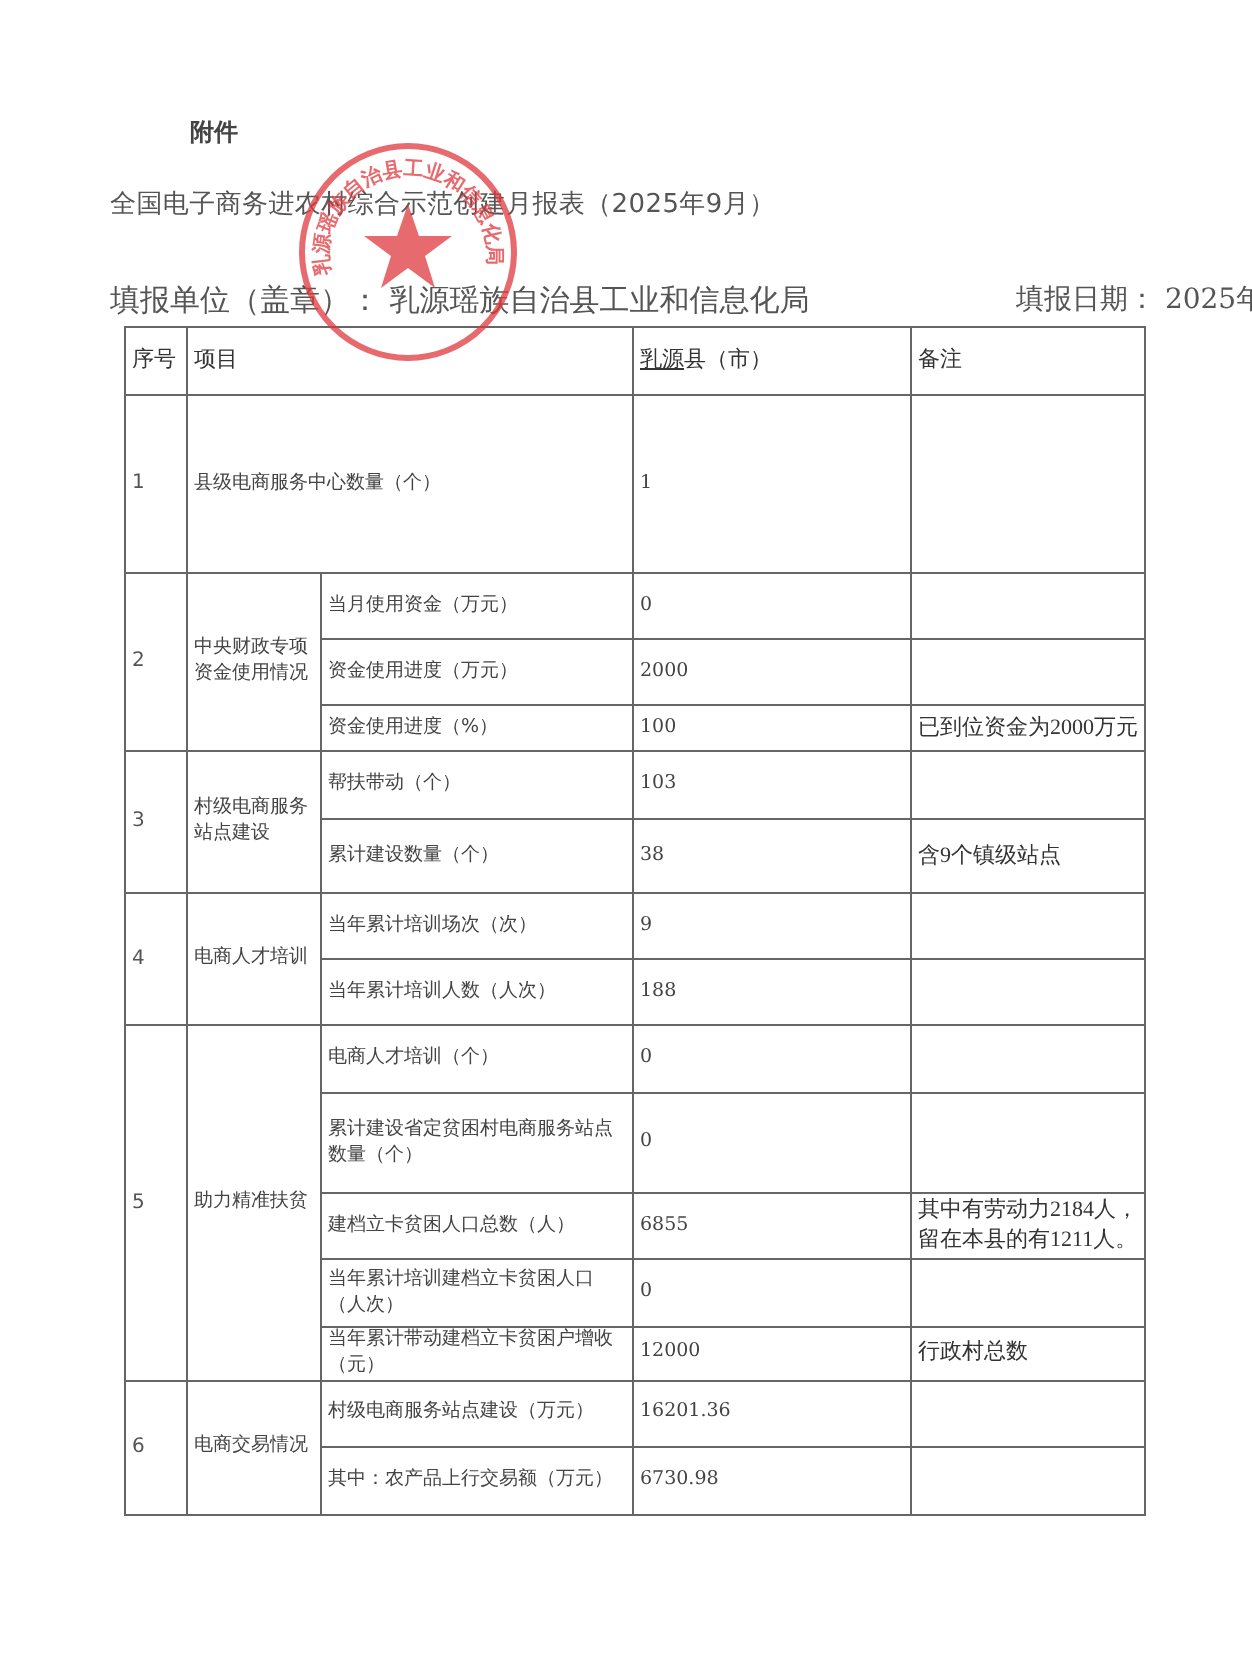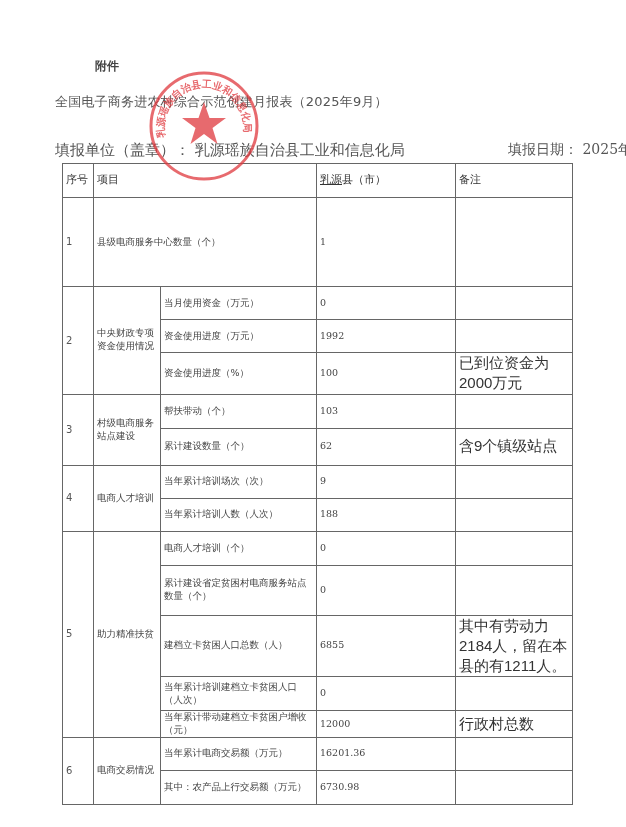--- a/index.html
+++ b/index.html
@@ -17,21 +17,21 @@
       position: absolute; left: 62px; top: 163px; width: 510px;
       border-collapse: collapse; table-layout: fixed;
       font-size: 9.5px; color: #444;
     }
     table.report td, table.report th {
       border: 1.2px solid #666; text-align: left; vertical-align: middle; padding: 0 3px; line-height: 1.35;
       font-weight: normal;
     }
     table.report th { font-size: 11px; color: #333; height: 33px; }
     .num { font-family: "DejaVu Serif", serif; font-size: 9.5px; color: #444; }
-    .note { font-family: Liberation Sans, sans-serif; font-size: 15px; color: #333; }
+    .note { font-family: Liberation Serif, serif; font-size: 11px; color: #333; }
     .u { text-decoration: underline; margin-top: 12px; }
     .seq { font-size: 10px; color: #555; }
   </style>
 </head>
 <body>
 
 <div class="attach">附件</div>
 <div class="title">全国电子商务进农村综合示范创建月报表（2025年9月）</div>
 <div class="meta-left">
   <span>填报单位（盖章）：</span>
@@ -69,39 +69,39 @@
 
     <tr style="height:33px">
       <td rowspan="3" class="seq">2</td>
       <td rowspan="3">中央财政专项资金使用情况</td>
       <td>当月使用资金（万元）</td>
       <td class="num">0</td>
       <td class="note"></td>
     </tr>
     <tr style="height:33px">
       <td>资金使用进度（万元）</td>
-      <td class="num">1992</td>
+      <td class="num">2000</td>
       <td class="note"></td>
     </tr>
     <tr style="height:23px">
       <td>资金使用进度（%）</td>
       <td class="num">100</td>
       <td class="note">已到位资金为2000万元</td>
     </tr>
 
     <tr style="height:34px">
       <td rowspan="2" class="seq">3</td>
       <td rowspan="2">村级电商服务站点建设</td>
       <td>帮扶带动（个）</td>
       <td class="num">103</td>
       <td class="note"></td>
     </tr>
     <tr style="height:37px">
       <td>累计建设数量（个）</td>
-      <td class="num">62</td>
+      <td class="num">38</td>
       <td class="note">含9个镇级站点</td>
     </tr>
 
     <tr style="height:33px">
       <td rowspan="2" class="seq">4</td>
       <td rowspan="2">电商人才培训</td>
       <td>当年累计培训场次（次）</td>
       <td class="num">9</td>
       <td class="note"></td>
     </tr>
@@ -135,21 +135,21 @@
     </tr>
     <tr style="height:26px">
       <td>当年累计带动建档立卡贫困户增收（元）</td>
       <td class="num">12000</td>
       <td class="note">行政村总数</td>
     </tr>
 
     <tr style="height:33px">
       <td rowspan="2" class="seq">6</td>
       <td rowspan="2">电商交易情况</td>
-      <td>当年累计电商交易额（万元）</td>
+      <td>村级电商服务站点建设（万元）</td>
       <td class="num">16201.36</td>
       <td class="note"></td>
     </tr>
     <tr style="height:34px">
       <td>其中：农产品上行交易额（万元）</td>
       <td class="num">6730.98</td>
       <td class="note"></td>
     </tr>
   </tbody>
 </table>

